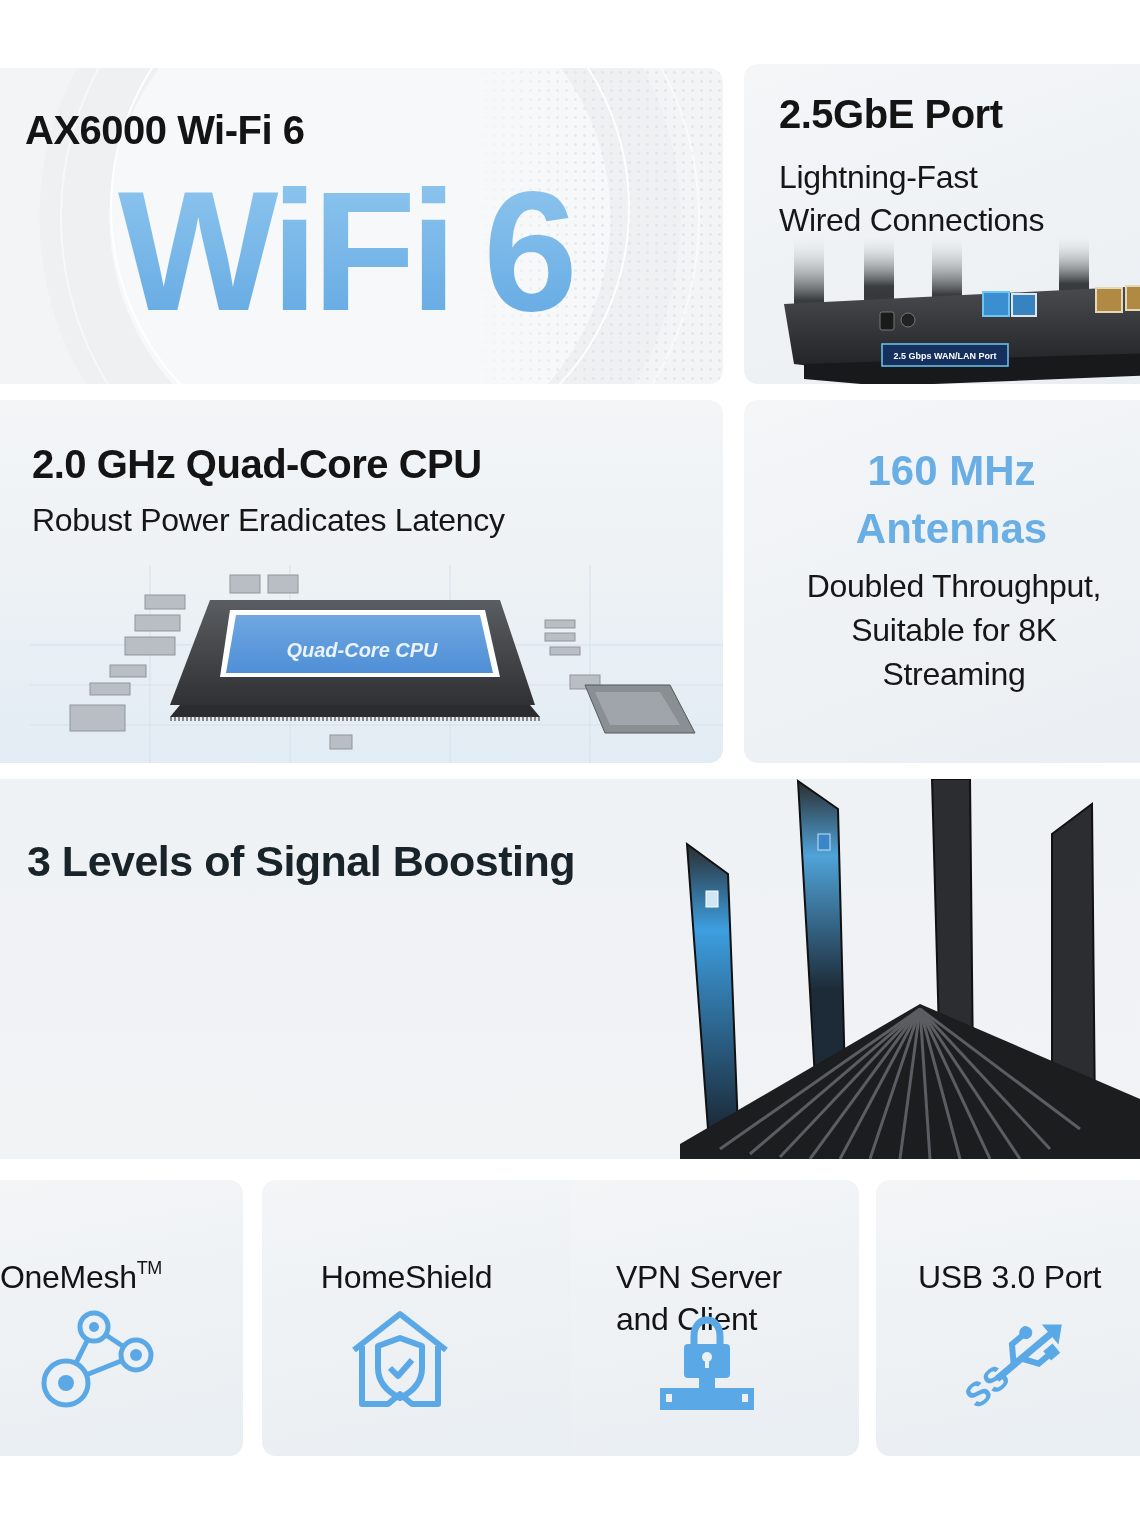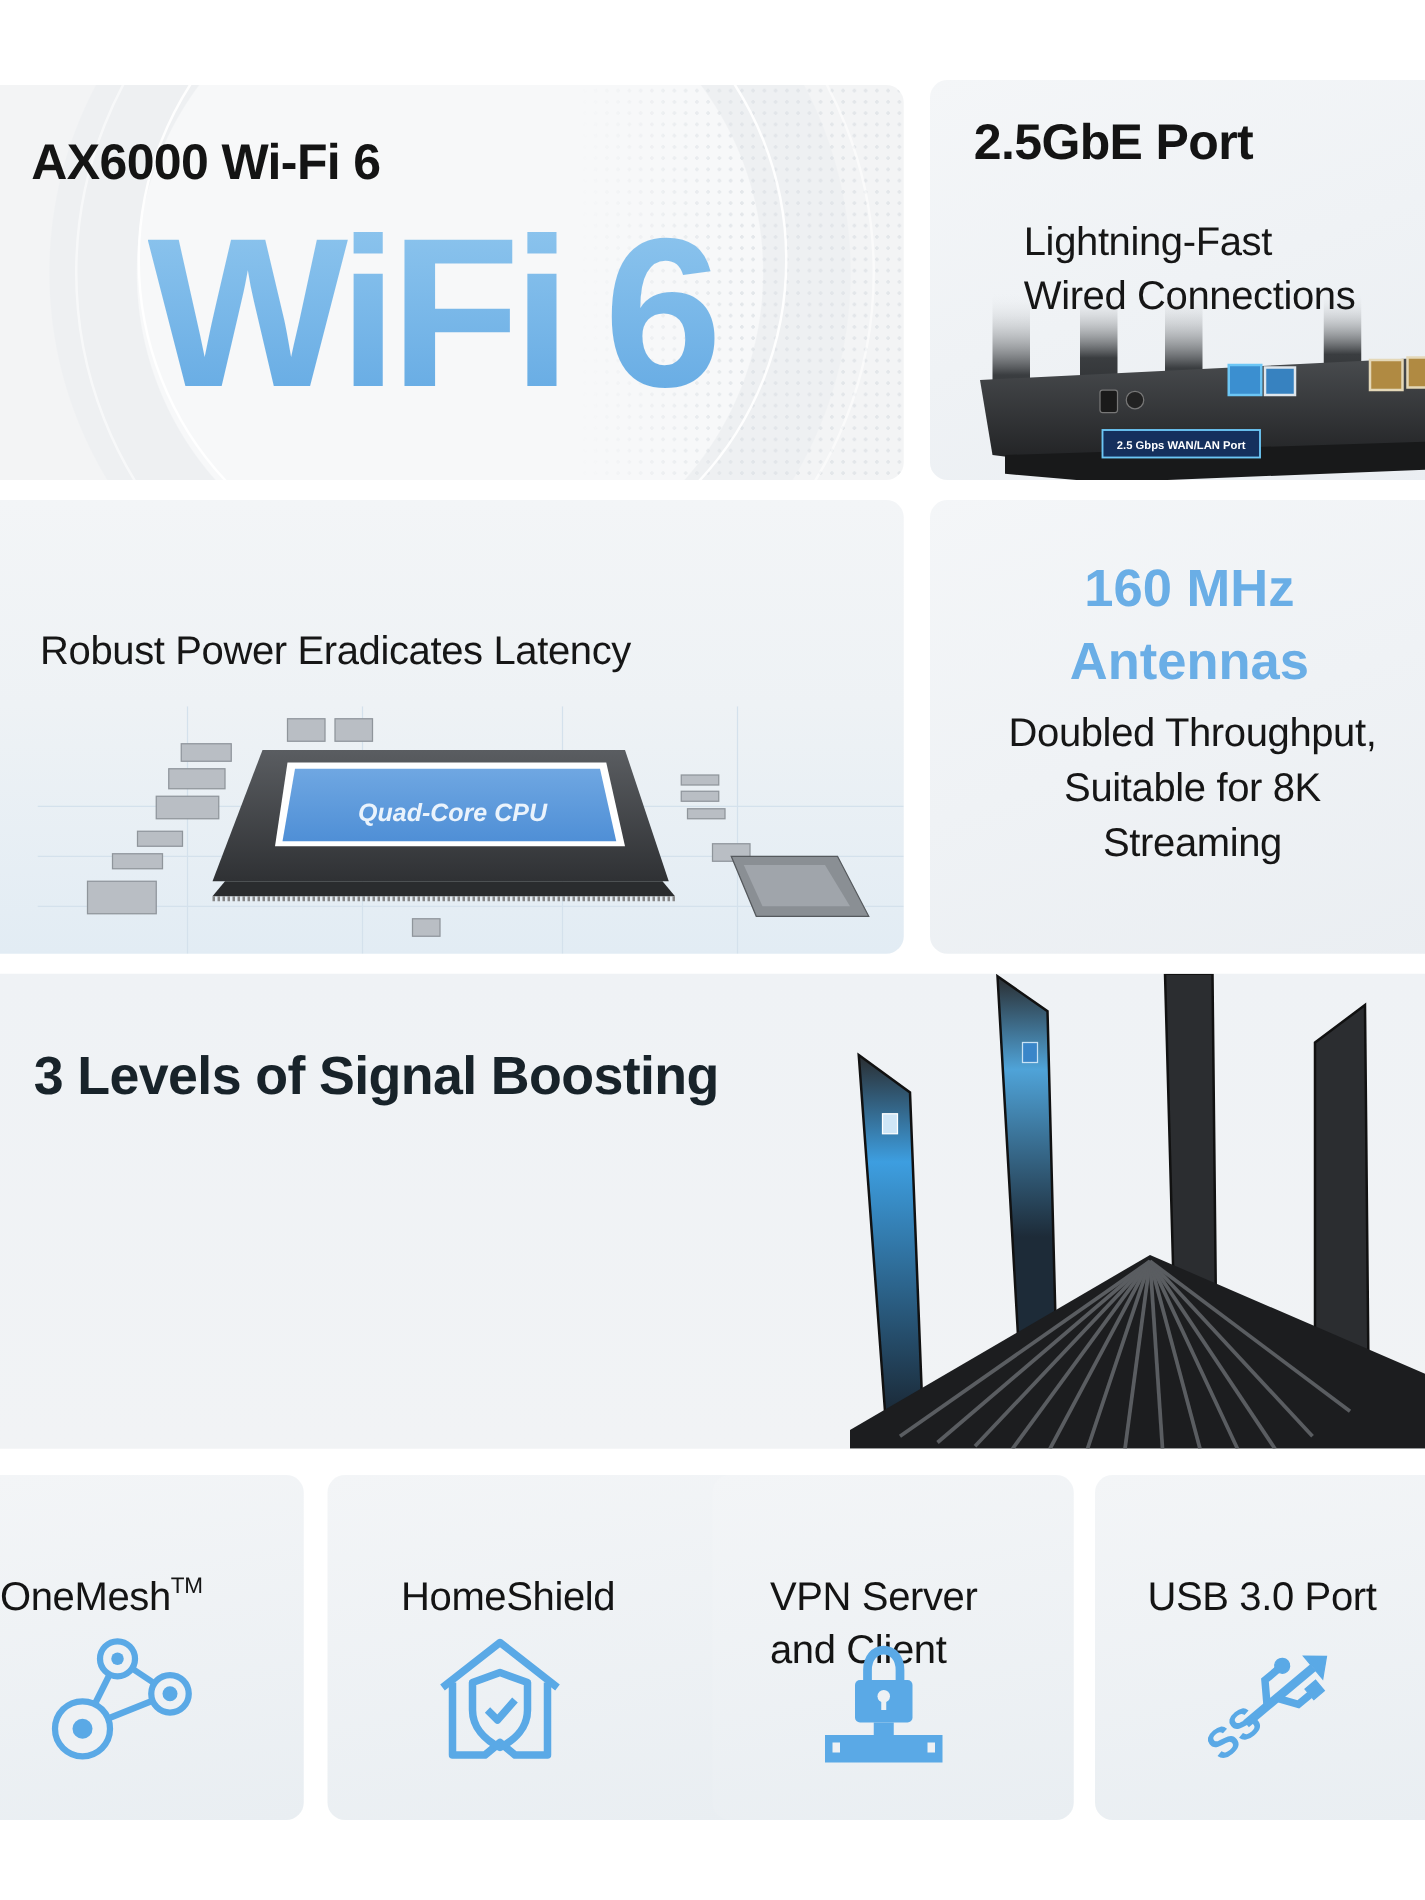--- a/index.html
+++ b/index.html
@@ -18,21 +18,21 @@
   #p-wifi .ring { position: absolute; border-radius: 50%; border: 2px solid rgba(255,255,255,.9); }
   #p-wifi .t1 { position: absolute; left: 25px; top: 40px; font-size: 40px; }
   #p-wifi .t2 { position: absolute; left: 25px; top: 102px; font-size: 32px; }
   #p-wifi .big { position: absolute; left: 118px; top: 98px; font-size: 170px; font-weight: 700; letter-spacing: -6px; line-height: 1;
     background: linear-gradient(180deg, #8fc6ee 0%, #63a9e3 100%); -webkit-background-clip: text; background-clip: text; color: transparent; }
   #p-wifi .big .six { margin-left: 32px; }
 
   
   #p-port { left: 744px; top: 64px; width: 420px; height: 320px; }
   #p-port .t1 { position: absolute; left: 35px; top: 28px; font-size: 40px; }
-  #p-port .t2 { position: absolute; left: 35px; top: 108px; font-size: 32px; line-height: 1.35; margin-left: 40px; }
+  #p-port .t2 { position: absolute; left: 35px; top: 92px; font-size: 32px; line-height: 1.35; }
   #p-port .router { position: absolute; left: 40px; top: 150px; width: 400px; height: 175px; }
 
   
   #p-cpu { left: 0; top: 400px; width: 723px; height: 363px; border-radius: 0 14px 14px 0;
     background: linear-gradient(180deg, #f3f5f7 0%, #eef2f5 45%, #e2ecf4 100%); }
   #p-cpu .t1 { position: absolute; left: 32px; top: 42px; font-size: 40px; }
   #p-cpu .t2 { position: absolute; left: 32px; top: 102px; font-size: 32px; text-align: right; }
   #p-cpu .chipwrap { position: absolute; left: 30px; top: 165px; width: 693px; height: 198px; }
 
   
@@ -105,20 +105,21 @@
     <text x="161" y="145" font-size="9" font-weight="700" fill="#ffffff" text-anchor="middle" font-family="Liberation Sans, sans-serif">2.5 Gbps WAN/LAN Port</text>
   </svg>
   <h2 class="h-title t1">2.5GbE Port</h2>
   <p class="h-sub t2">
     <span>Lightning-Fast</span><br>
     <span>Wired Connections</span>
   </p>
 </section>
 
 <section class="panel" id="p-cpu">
+  <h2 class="h-title t1">2.0 GHz Quad-Core CPU</h2>
   <p class="h-sub t2">Robust Power Eradicates Latency</p>
   <svg class="chipwrap" viewBox="0 0 693 198">
     <defs>
       <linearGradient id="chipTop" x1="0" y1="0" x2="0" y2="1">
         <stop offset="0" stop-color="#6fa7e2"></stop>
           <stop offset="1" stop-color="#4f8fd6"></stop>
       </linearGradient>
       <linearGradient id="chipSide" x1="0" y1="0" x2="0" y2="1">
         <stop offset="0" stop-color="#5a5d61"></stop>
           <stop offset="1" stop-color="#2f3134"></stop>

